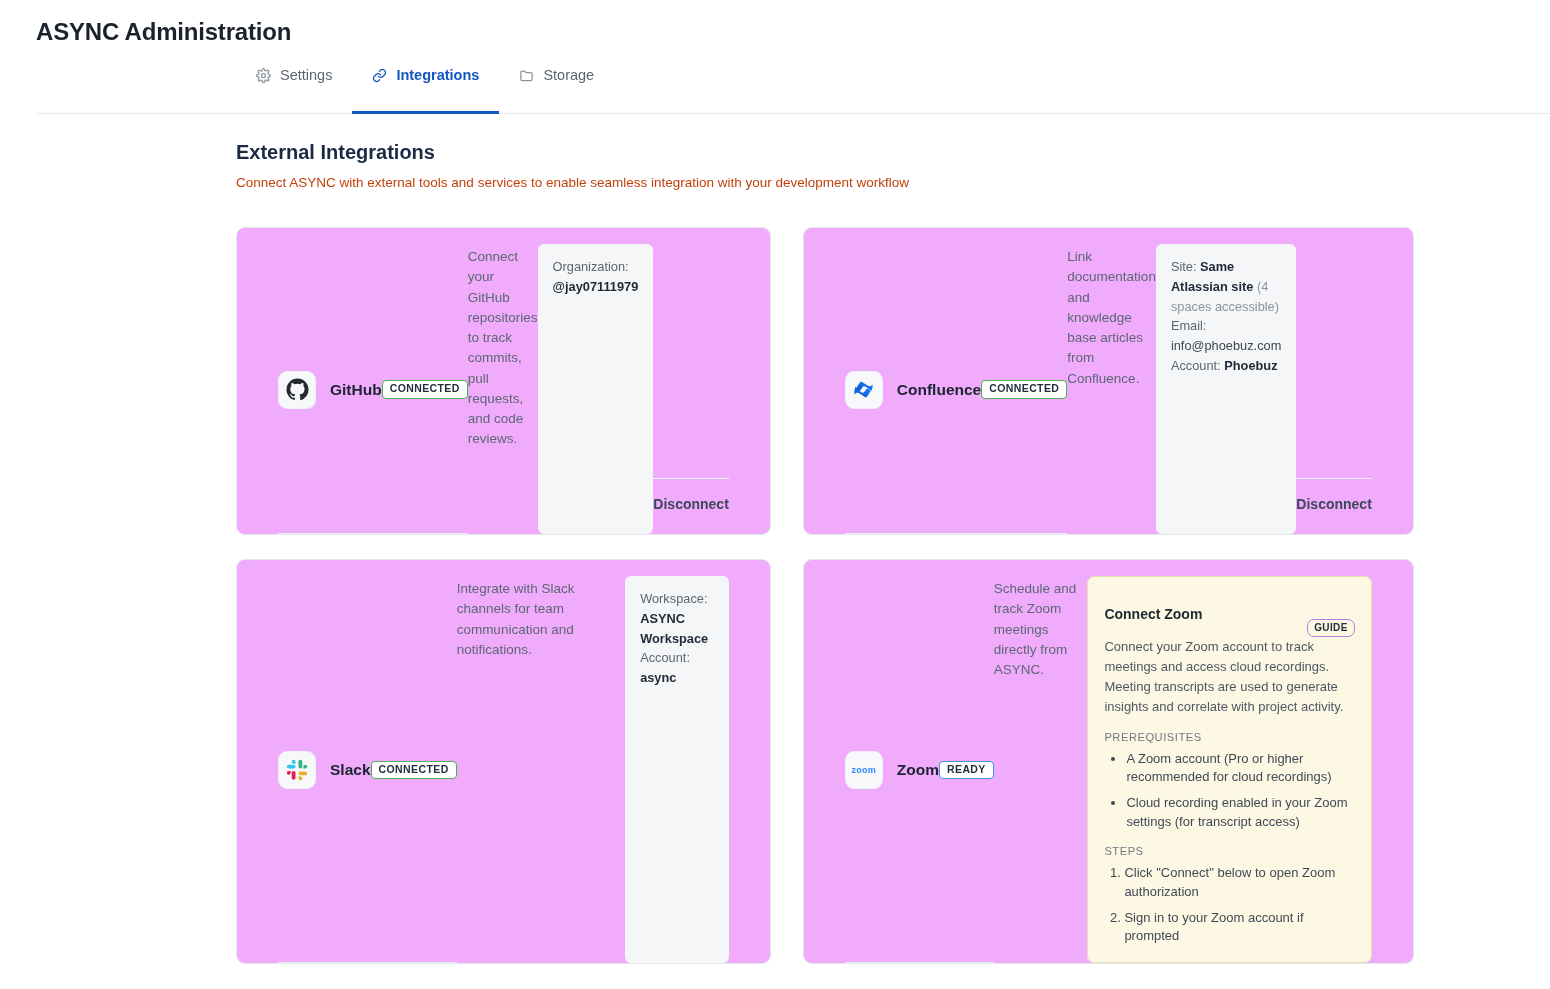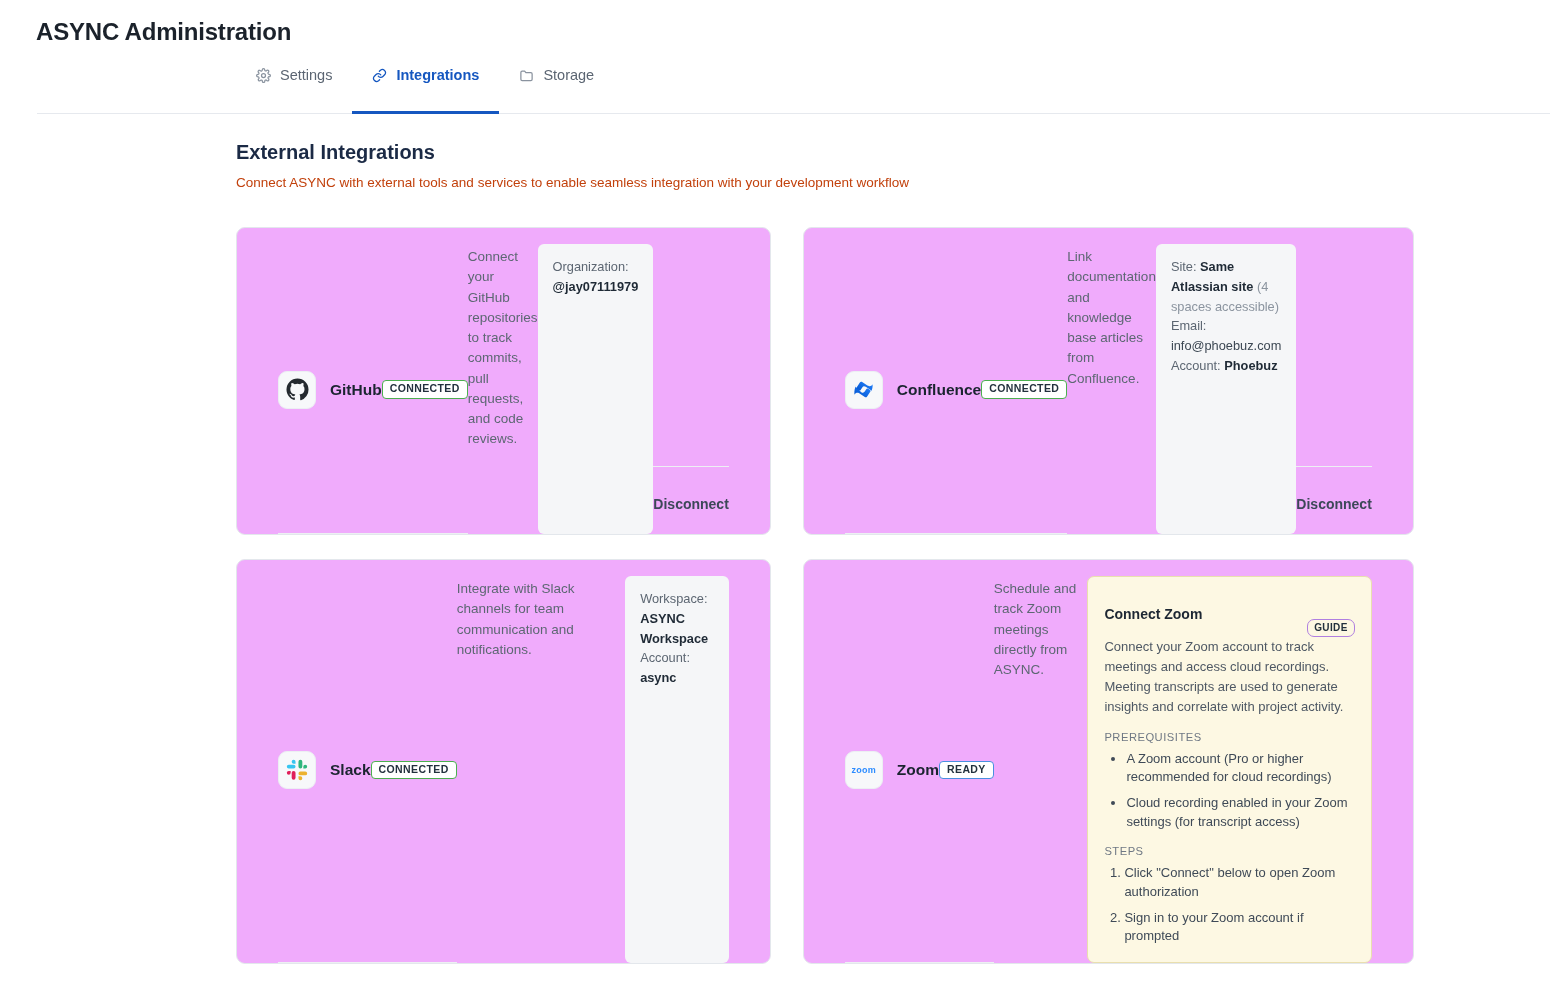--- a/index.html
+++ b/index.html
@@ -150,21 +150,21 @@
     color: #4a5563;
   }
   .info-box .k { color: #5c6672; }
   .info-box .v { font-weight: bold; color: #1f2a36; }
   .info-box .plain { color: #3c4753; }
   .info-box .muted { color: #8b949f; }
 
   .card-foot {
     margin-top: auto;
     border-top: 1px solid #edf0f3;
-    padding: 29px 0 22px 0;
+    padding: 17px 0 22px 0;
     display: flex;
     justify-content: flex-end;
   }
   .disconnect {
     font-size: 14px;
     font-weight: bold;
     color: #3c4858;
     cursor: pointer;
   }
 

